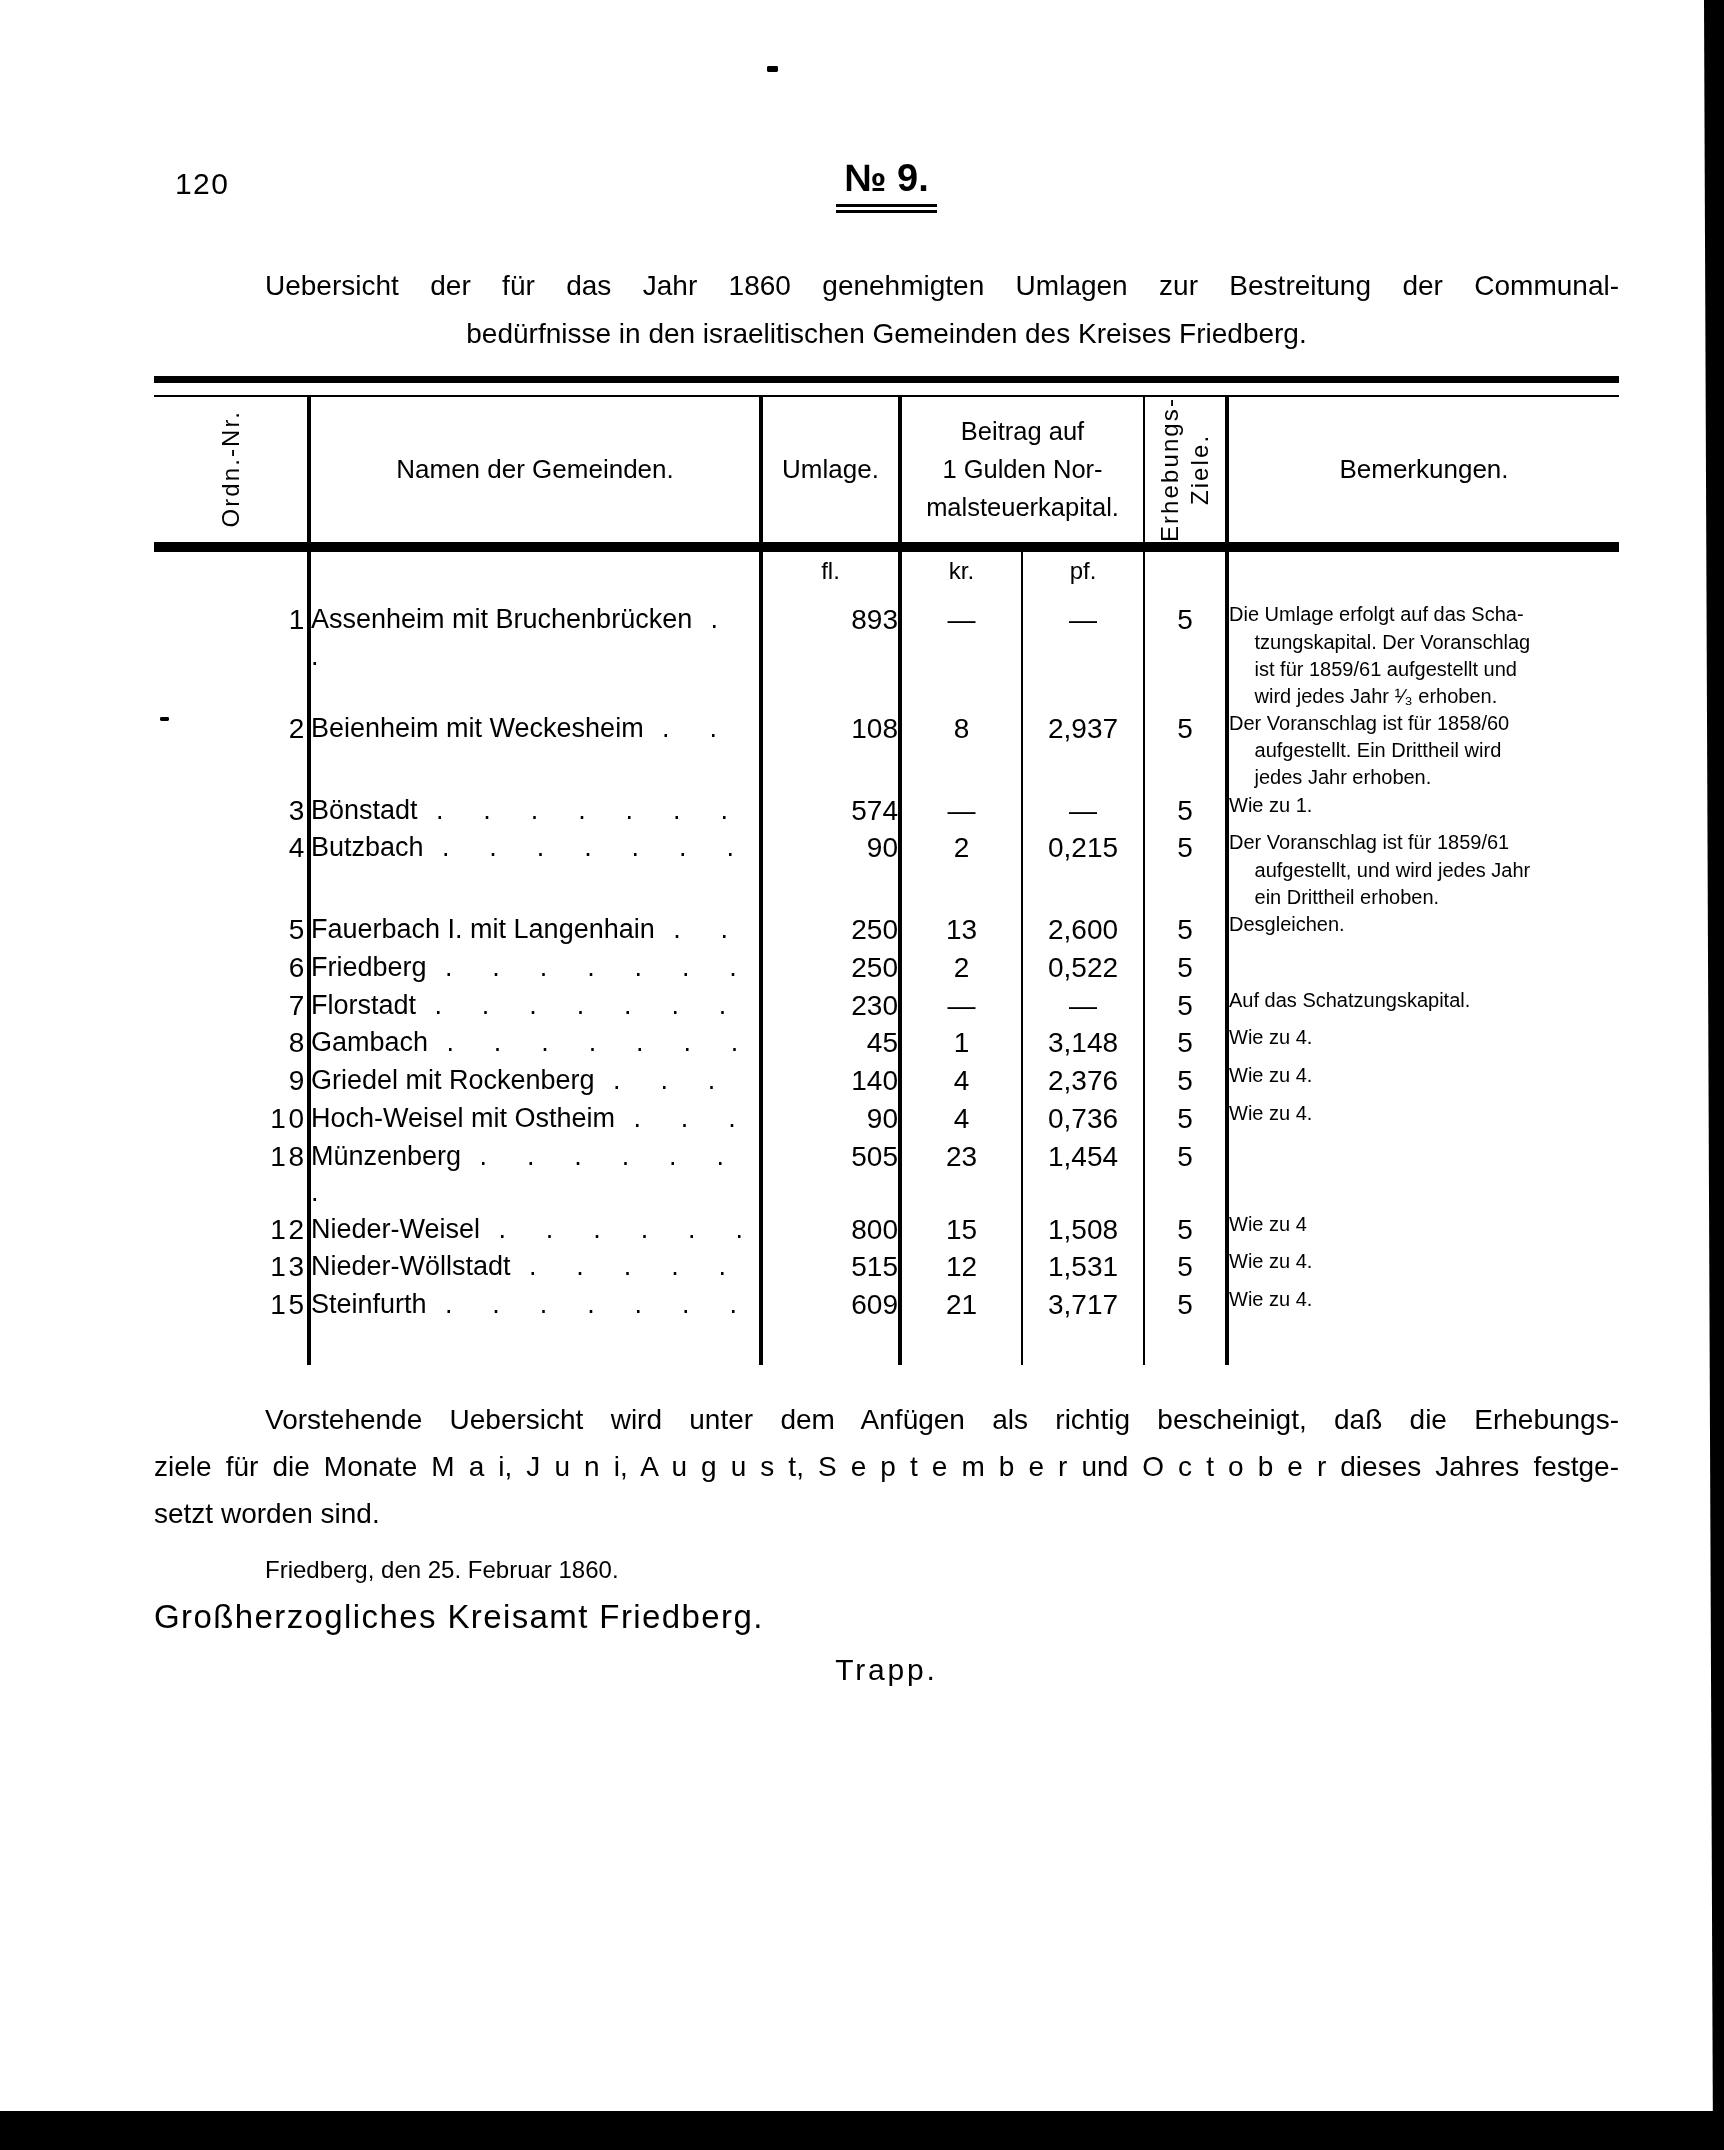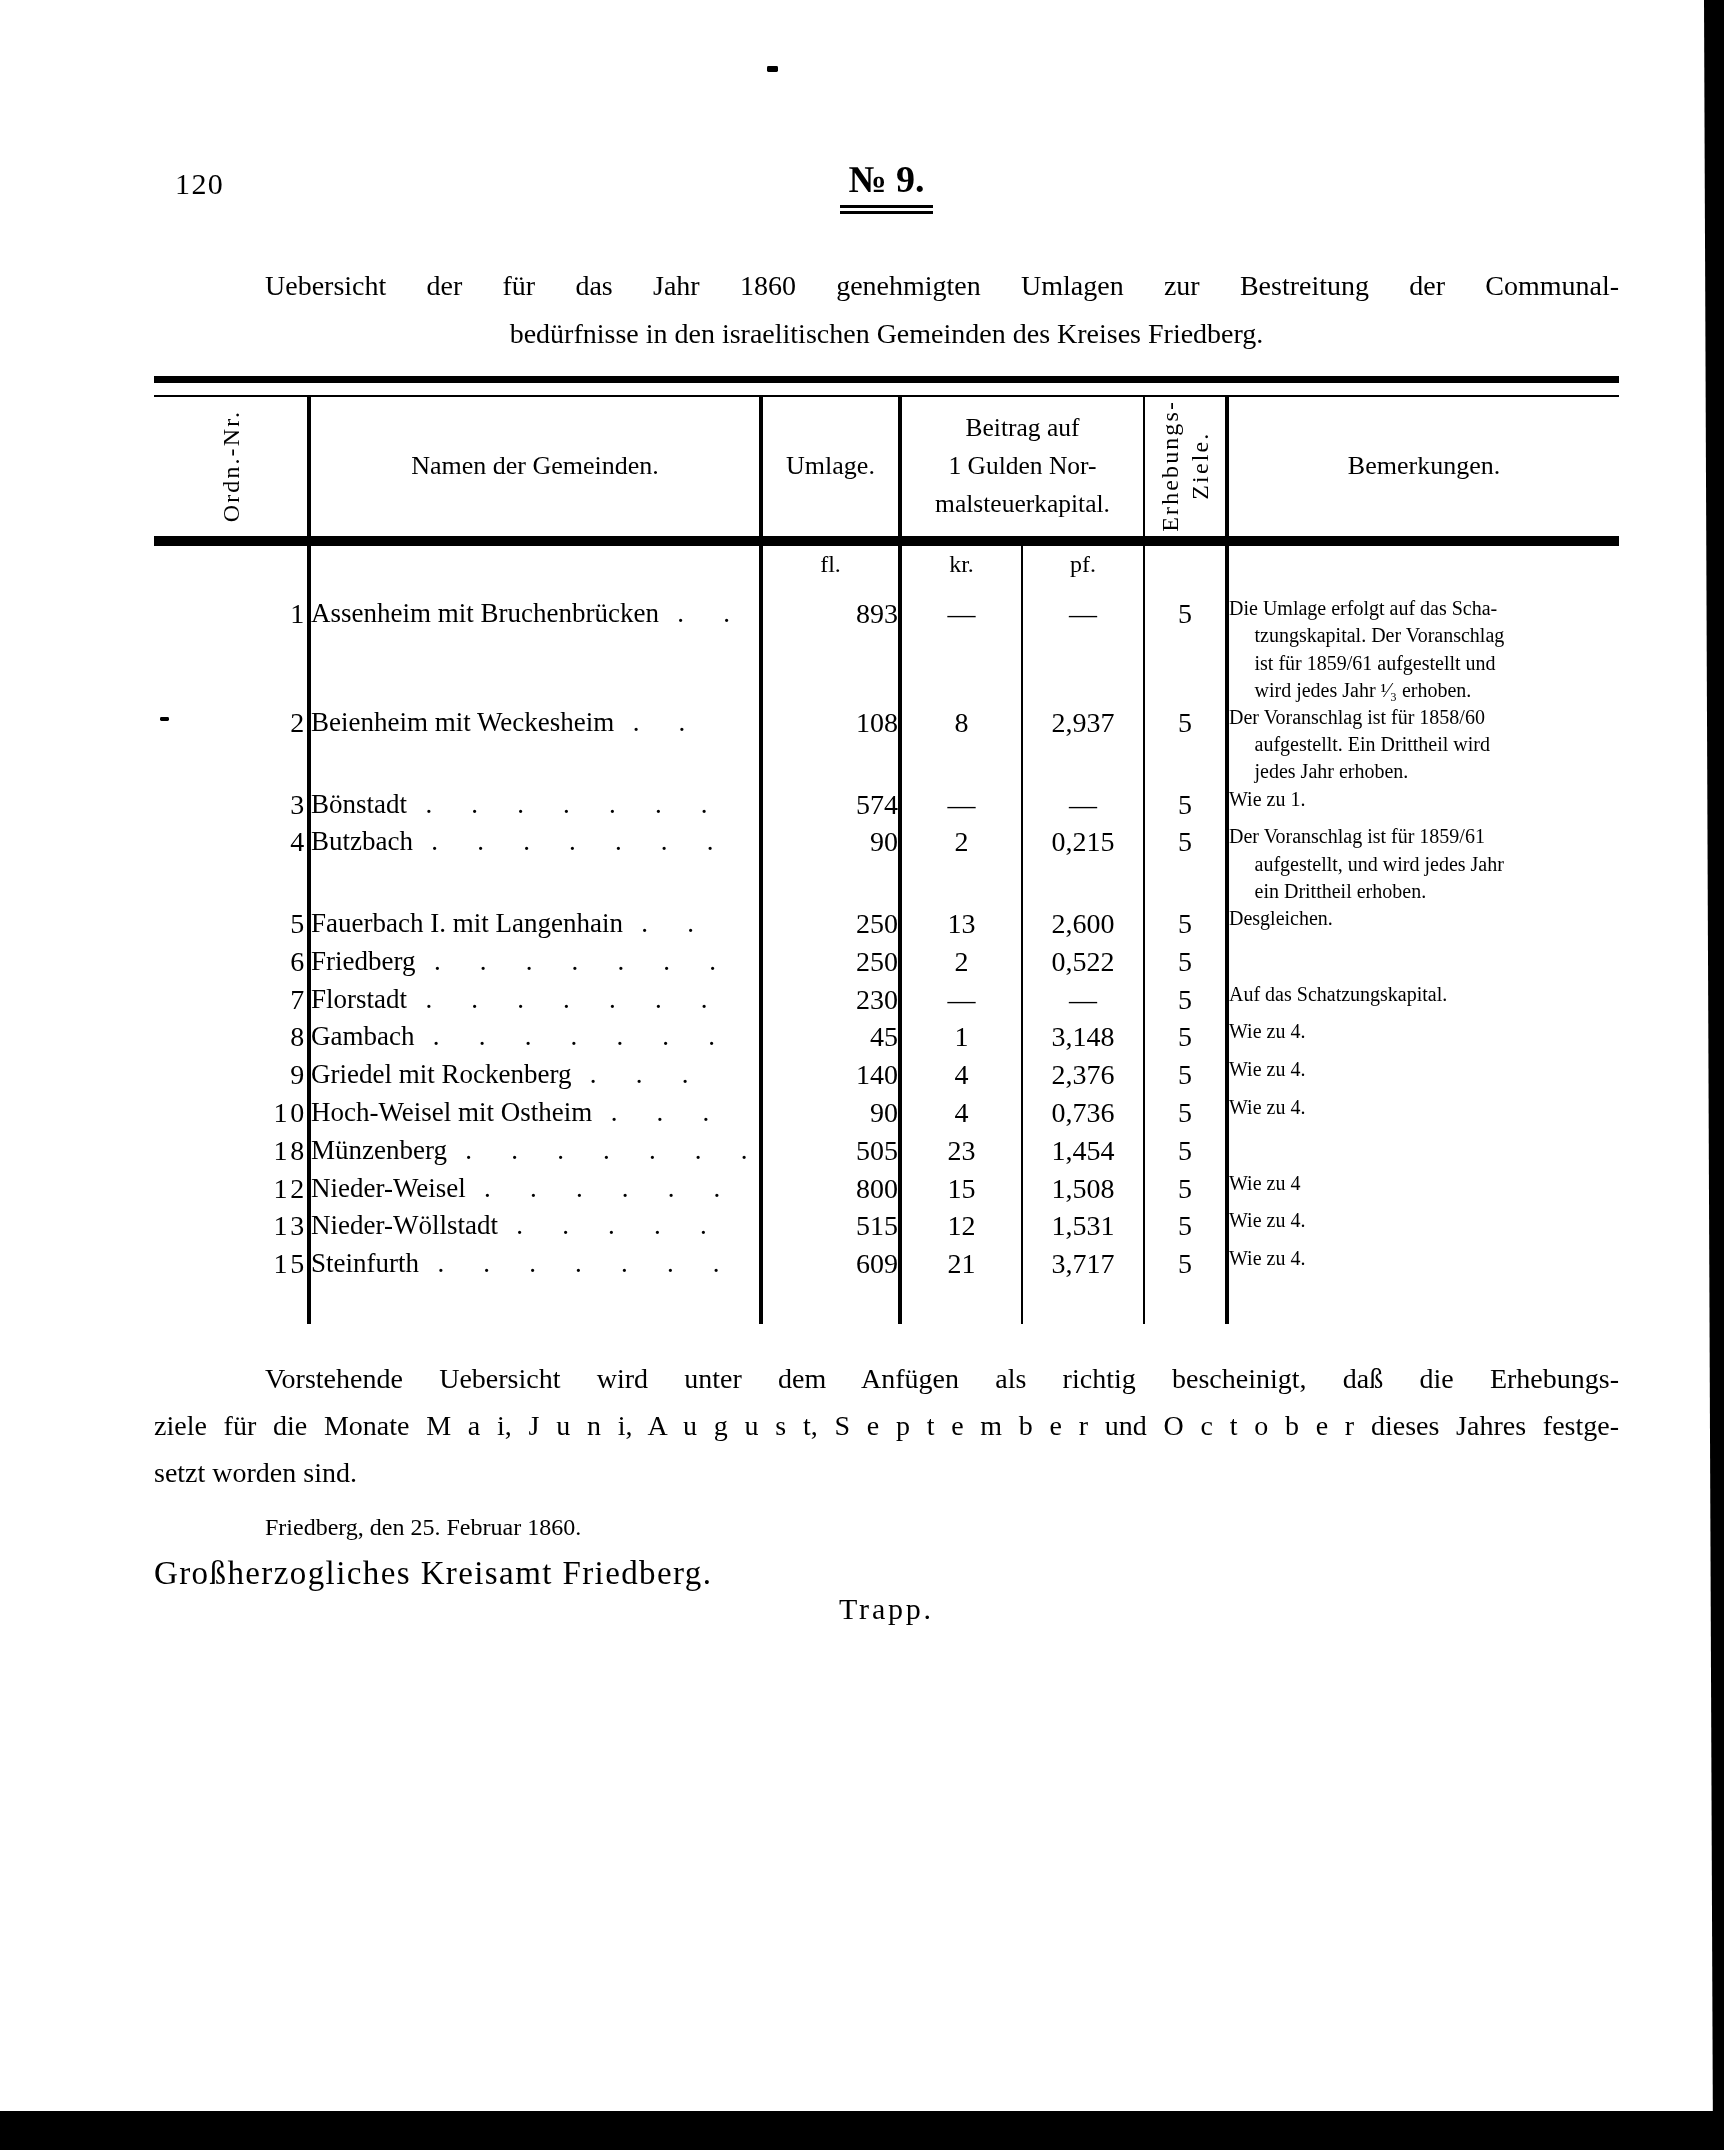--- a/index.html
+++ b/index.html
@@ -1,18 +1,18 @@
 <!DOCTYPE html>
 <html style="font-size:11.3px"><head>
 <meta charset="utf-8">
 <style>
   html,body{margin:0;padding:0;background:#777;}
   .page{
     position:relative; width:1724px; height:2151px; background:#ffffff;
-    font-family:Liberation Serif, serif; color:#000; overflow:hidden;
+    font-family:Liberation Sans, sans-serif; color:#000; overflow:hidden;
   }
   .content{position:absolute; left:154px; top:0; width:1465px;}
 
   
   .masthead{position:relative; margin-top:157px; height:78px;}
   .page-number{position:absolute; left:21px; top:10px; font-size:30px; letter-spacing:1.4px;}
   .issue-number{position:absolute; left:0; right:0; top:0; text-align:center;}
   .issue-number span{display:inline-block; font-size:38px; font-weight:bold;
     border-bottom:9.2px double #000; padding:0 8.5px 4.2px 8.5px;}
 
@@ -44,21 +44,21 @@
   td.cell-bemerk .bl.cont{padding-left:25.5px;}
   tr.spacer td{height:41px;}
 
   
   .cert{margin-top:31px; font-size:28px; line-height:1.68;}
   .cert .l1{margin-left:111px; width:1354px; text-align:justify; text-align-last:justify;}
   .cert .l2{width:1465px; text-align:justify; text-align-last:justify;}
   .cert .l3{text-align:left;}
   .dateline{margin-top:18.4px; margin-left:111px; font-size:24px;}
   .authority{margin-top:14px; text-align:left; font-size:33px; letter-spacing:1.4px;}
-  .signature{text-align:center; font-size:30px; letter-spacing:2.8px;}
+  .signature{margin-top:17px; text-align:center; font-size:30px; letter-spacing:2.8px;}
 
   
   .edge-right{position:absolute; top:0; right:0; width:20px; height:2151px; background:#000;
     clip-path:polygon(0% 0%, 100% 0%, 100% 100%, 45% 100%);}
   .edge-bottom{position:absolute; left:0; bottom:0; width:1724px; height:40px; background:#000;}
   .speck{position:absolute; background:#000; border-radius:1.4px;}
   .speck-a{left:767px; top:66px; width:11.3px; height:5.7px;}
   .speck-b{left:160px; top:717px; width:8.5px; height:3.5px;}
 </style>
 </head>

